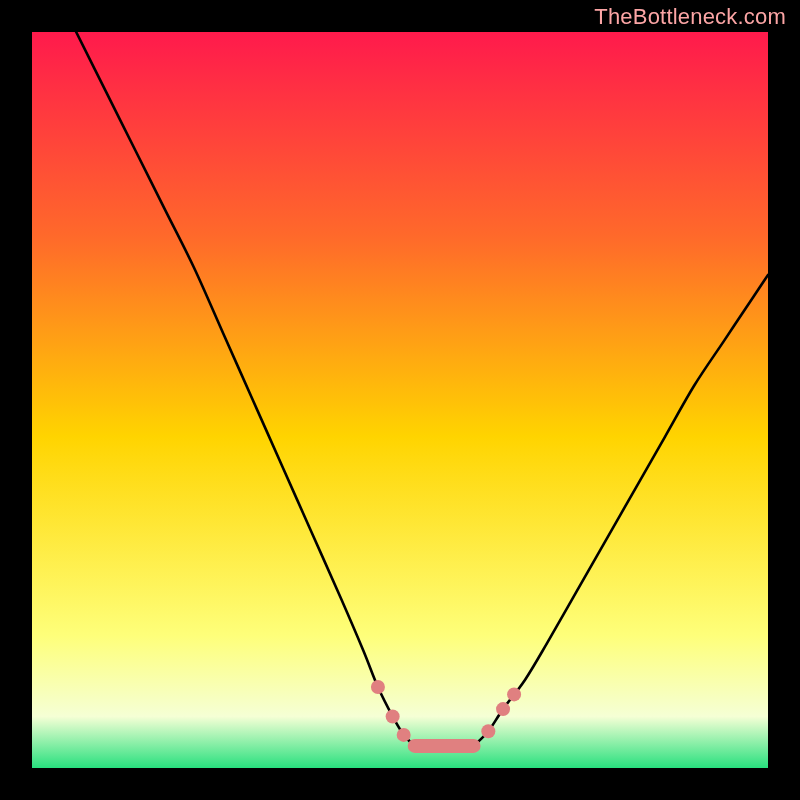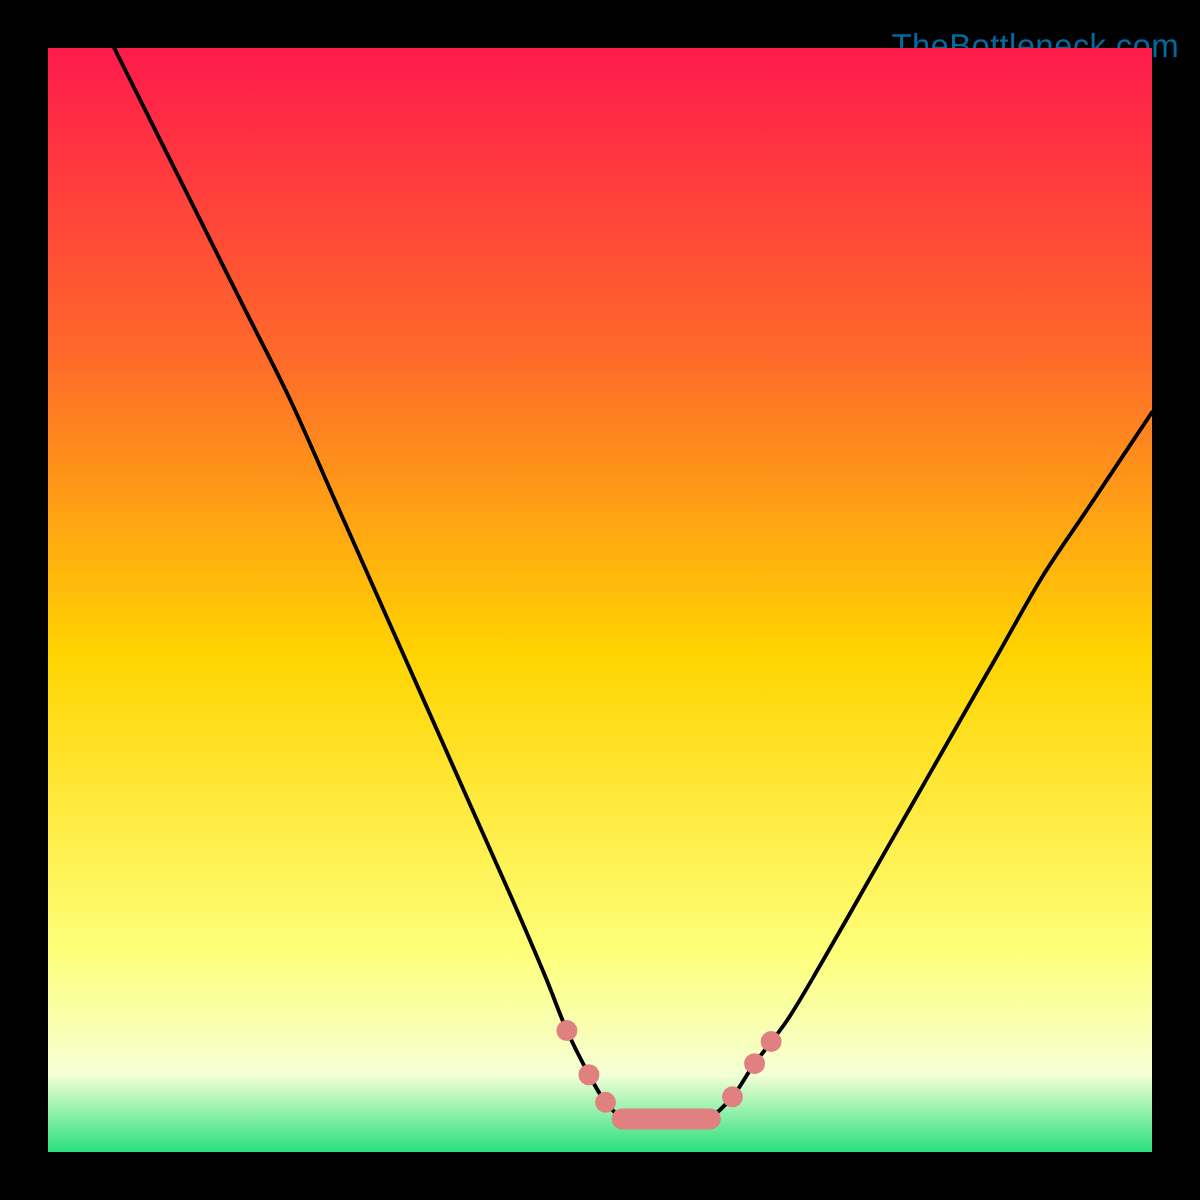--- a/index.html
+++ b/index.html
@@ -13,26 +13,26 @@
   .frame {
     position: absolute;
     left: 0;
     top: 0;
     width: 800px;
     height: 800px;
     background: #000000;
   }
   .attribution {
     position: absolute;
-    top: 18px;
+    top: 4px;
     right: 14px;
     font-family: Arial, Helvetica, sans-serif;
     font-size: 22px;
     font-weight: 500;
-    color: #0369a1;
+    color: #fca5a5;
     letter-spacing: 0.2px;
   }
   .plot {
     position: absolute;
     left: 32px;
     top: 32px;
     width: 736px;
     height: 736px;
   }
   svg {

